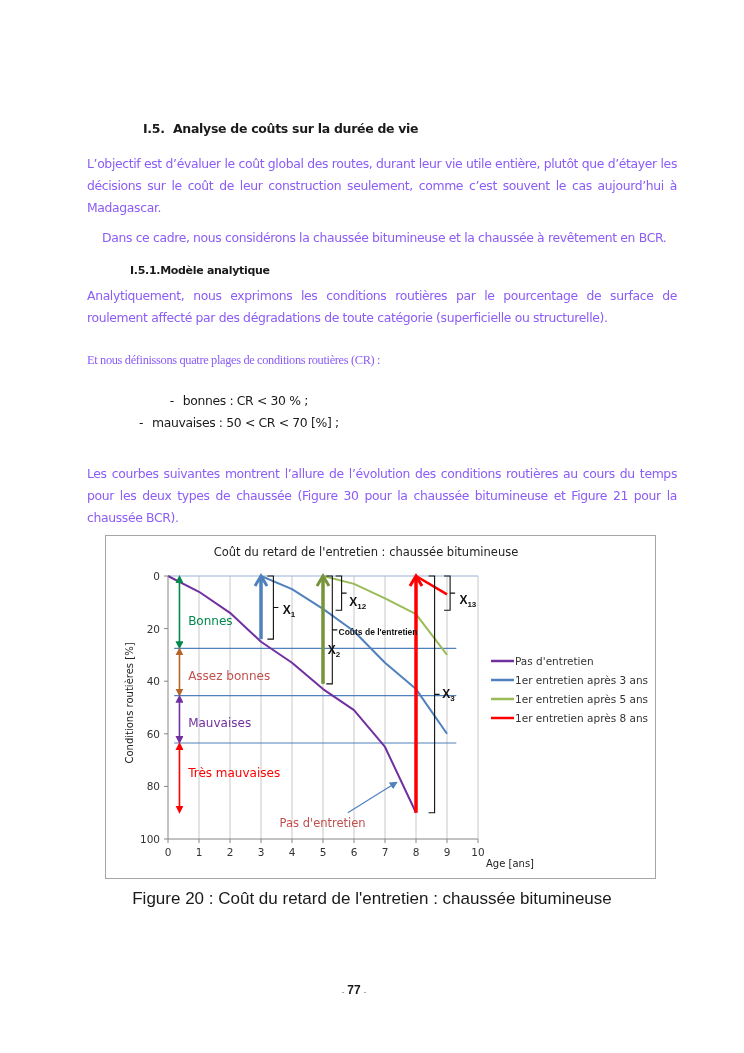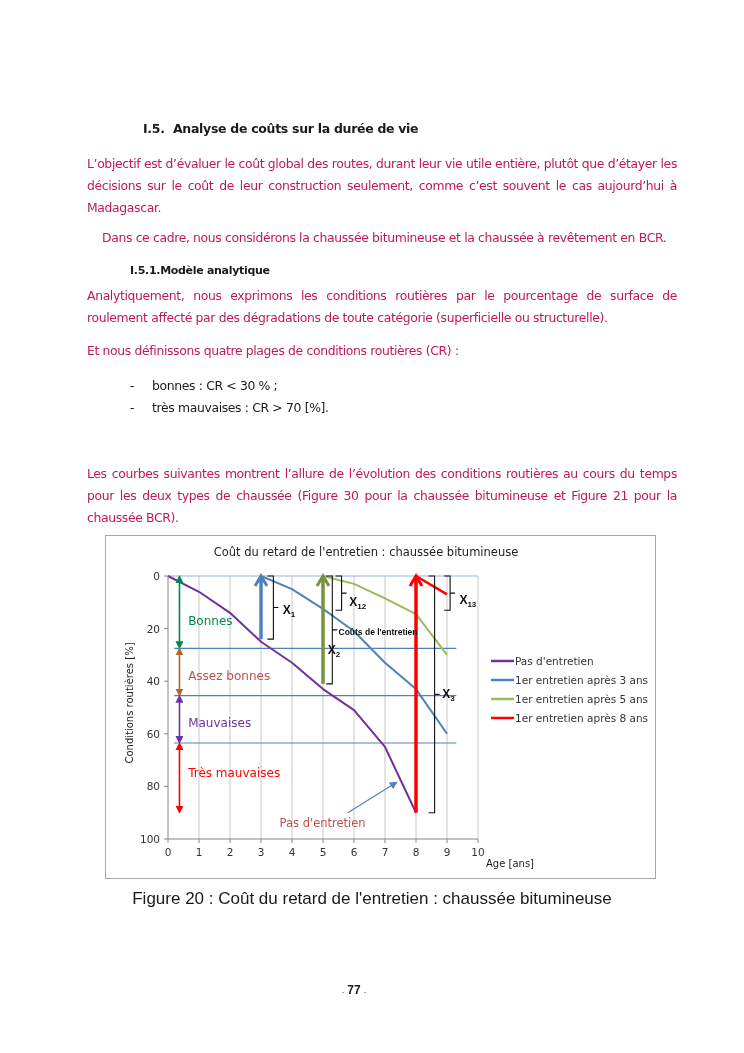--- a/index.html
+++ b/index.html
@@ -1,18 +1,18 @@
 <!DOCTYPE html>
 <html><head>
 <meta charset="utf-8">
 <style>
   html, body { margin: 0; padding: 0; background: #ffffff; }
   body { width: 744px; height: 1053px; position: relative; overflow: hidden;
          font-family: "Liberation Sans", sans-serif; color: #1a1a1a; }
-  .txt { position: absolute; font-family: "DejaVu Sans", "Liberation Sans", sans-serif; font-size: 12.4px; line-height: 22px; color: #be185d; letter-spacing: -0.35px; }
+  .txt { position: absolute; font-family: "DejaVu Sans", "Liberation Sans", sans-serif; font-size: 12.4px; line-height: 22px; color: #8b5cf6; letter-spacing: -0.35px; }
   .h1 { position: absolute; left: 108px; top: 121px; font-weight: bold; font-size: 12.5px; font-family: "DejaVu Sans", sans-serif; letter-spacing: -0.3px; margin-left: 35px; }
   .h1 .num { display: inline-block; width: 30px; }
   .h2 { position: absolute; left: 130px; top: 264px; font-weight: bold; font-size: 11px; font-family: "DejaVu Sans", sans-serif; letter-spacing: -0.3px; }
   .para { left: 87px; width: 590px; text-align: justify; }
   .para-last { text-align-last: left; }
   .list { position: absolute; left: 130px; font-family: "DejaVu Sans", sans-serif; font-size: 12.4px; letter-spacing: -0.35px; }
   .list li { list-style: none; height: 21.5px; line-height: 21.5px; }
   .list .dash { display: inline-block; width: 22px; }
   .list ul { margin: 0; padding: 0; }
   #chart-frame { position: absolute; left: 105px; top: 535px; width: 551px; height: 344px; border: 1.5px solid #a6a6a6; box-sizing: border-box; background: #fff; }
@@ -27,26 +27,26 @@
 <div class="h1">
   <span class="num">I.5.</span><span>Analyse de coûts sur la durée de vie</span>
 </div>
 
 <div class="txt para" style="top:153px;">L’objectif est d’évaluer le coût global des routes, durant leur vie utile entière, plutôt que d’étayer les décisions sur le coût de leur construction seulement, comme c’est souvent le cas aujourd’hui à Madagascar.</div>
 <div class="txt para" style="top:227px;margin-left:15px;">Dans ce cadre, nous considérons la chaussée bitumineuse et la chaussée à revêtement en BCR.</div>
 
 <div class="h2">I.5.1.Modèle analytique</div>
 
 <div class="txt para" style="top:285px;">Analytiquement, nous exprimons les conditions routières par le pourcentage de surface de roulement affecté par des dégradations de toute catégorie (superficielle ou structurelle).</div>
-<div class="txt para" style="top:340px;">Et nous définissons quatre plages de conditions routières (CR) :</div>
+<div class="txt para" style="top:349px;font-family:Liberation Serif, serif;">Et nous définissons quatre plages de conditions routières (CR) :</div>
 
-<div class="list" style="top:375px;">
+<div class="list" style="top:390px;text-align:center;">
   <ul>
     <li><span class="dash">-</span><span>bonnes : CR &lt; 30 % ;</span></li>
-    <li><span class="dash">-</span><span>très mauvaises : CR &gt; 70 [%].</span></li>
+    <li><span class="dash">-</span><span>mauvaises : 50 &lt; CR &lt; 70 [%] ;</span></li>
   </ul>
 </div>
 
 <div class="txt para para-last" style="top:463px;">Les courbes suivantes montrent l’allure de l’évolution des conditions routières au cours du temps pour les deux types de chaussée (Figure 30 pour la chaussée bitumineuse et Figure 21 pour la chaussée BCR).</div>
 
 <div id="chart-frame">
   <svg id="chart-svg" width="551" height="344" xmlns="http://www.w3.org/2000/svg">
     <defs>
       <marker id="ah" markerWidth="8" markerHeight="8" refX="4" refY="4" orient="auto-start-reverse" markerUnits="userSpaceOnUse">
         <path d="M0,0 L8,4 L0,8 z" fill="context-stroke"></path>

